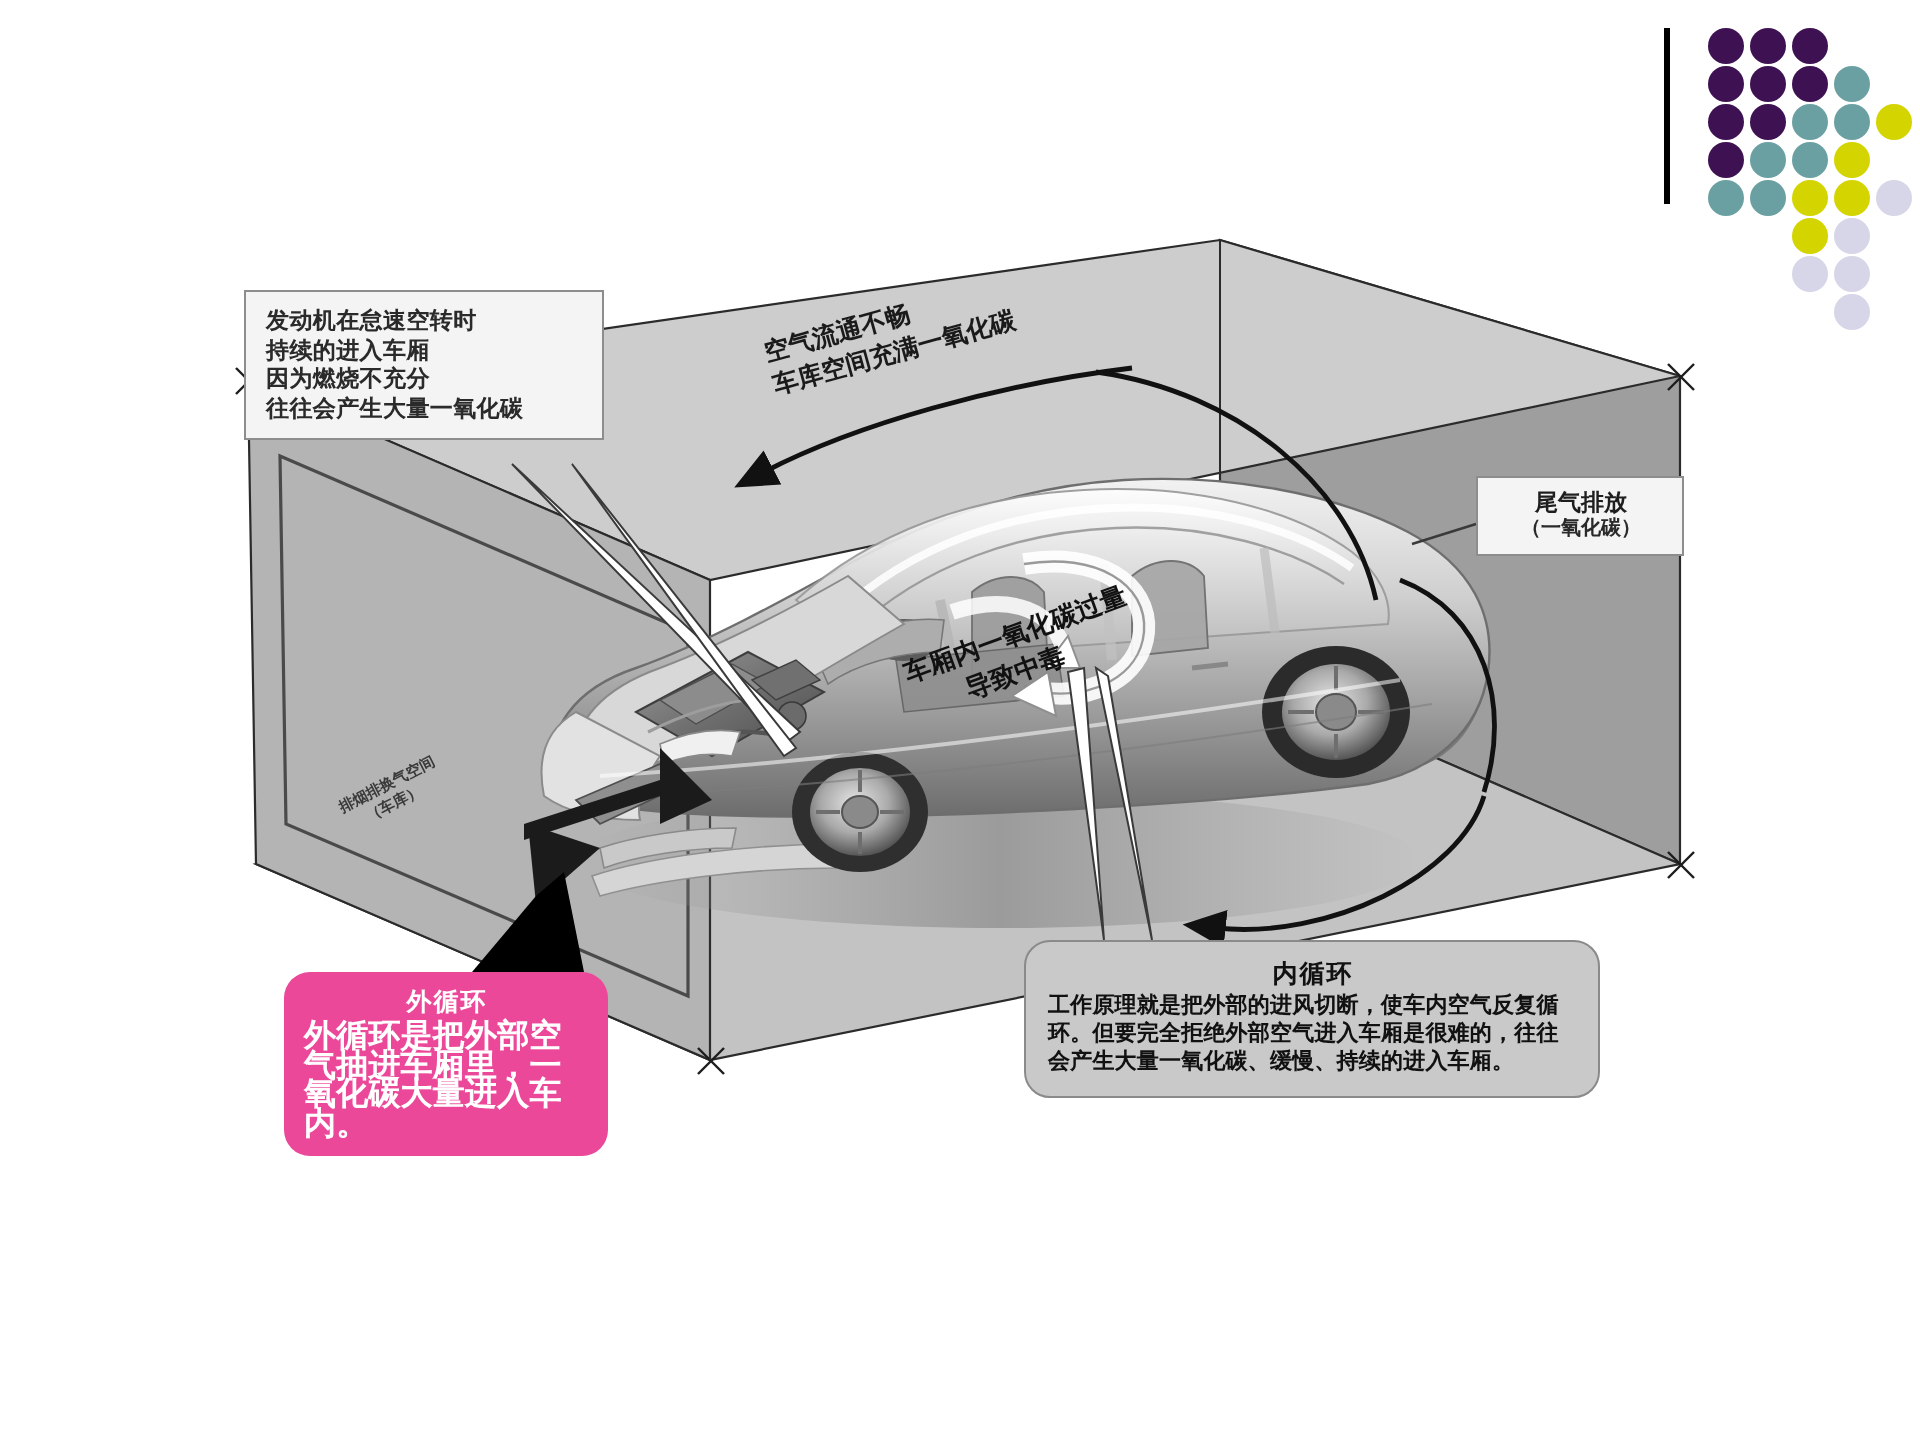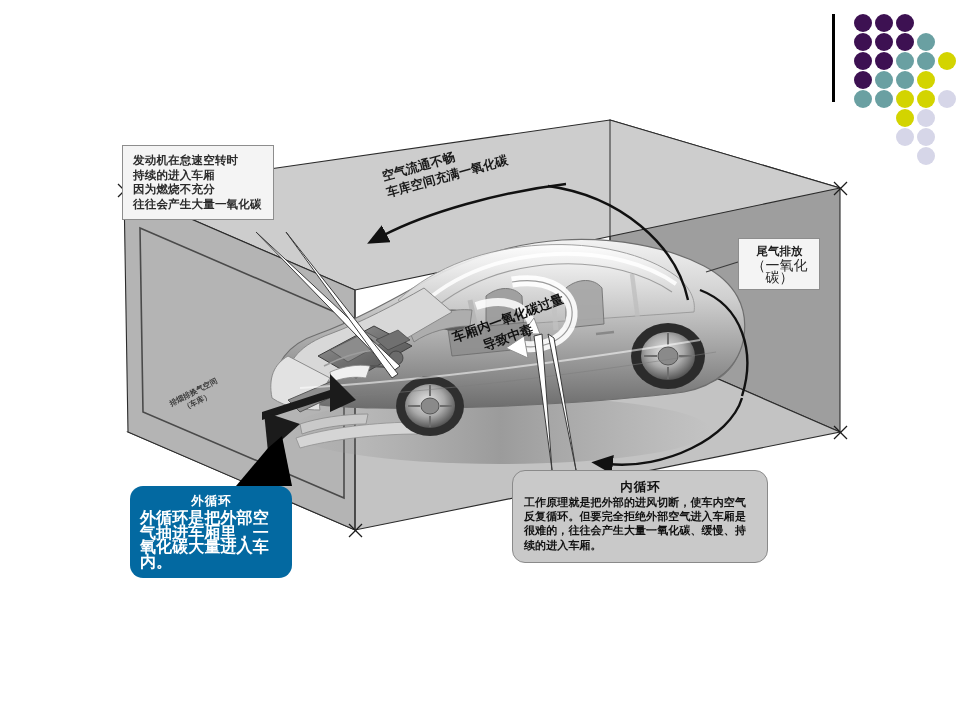--- a/index.html
+++ b/index.html
@@ -15,39 +15,39 @@
 
   
   .stage{position:absolute;left:0;top:0;width:960px;height:720px;}
   .stage svg{position:absolute;left:0;top:0;}
 
   
   .callout{position:absolute;box-sizing:border-box;}
 
   .co-white{background:#f4f4f4;border:1px solid #8d8d8d;
             color:#2a2a2a;}
-  .co-engine{left:122px;top:145px;width:152px;padding:7px 9px 8px 10px;}
+  .co-engine{left:122px;top:145px;width:180px;padding:7px 9px 8px 10px;}
   .co-engine .ln{font-size:11.5px;line-height:14.6px;white-space:nowrap;
                  font-weight:600;letter-spacing:.2px;}
 
-  .co-exhaust{left:738px;top:238px;width:82px;padding:5px 6px 6px 7px;
+  .co-exhaust{left:738px;top:238px;width:104px;padding:5px 6px 6px 7px;
               text-align:center;}
   .co-exhaust .t1{font-size:11.5px;font-weight:700;line-height:14px;color:#1e1e1e;}
-  .co-exhaust .t2{font-size:14px;line-height:12px;color:#2a2a2a;margin-top:1px;}
-
-  
-  .co-black{left:130px;top:486px;width:162px;background:#0369a1;color:#fff;
+  .co-exhaust .t2{font-size:10px;line-height:12px;color:#2a2a2a;margin-top:1px;font-weight:bold;}
+
+  
+  .co-black{left:142px;top:486px;width:162px;background:#ec4899;color:#fff;
             border-radius:13px;padding:7px 9px 9px 10px;}
   .co-black .ttl{font-size:12.5px;font-weight:700;text-align:center;
                  line-height:16px;letter-spacing:1px;margin-bottom:2px;}
   .co-black .bdy{font-size:16px;font-weight:700;line-height:14.6px;
                  letter-spacing:.1px;}
 
   
-  .co-grey{left:512px;top:470px;width:256px;background:#c9c9c9;
+  .co-grey{left:512px;top:470px;width:288px;background:#c9c9c9;
            border:1px solid #8a8a8a;border-radius:13px;
            padding:7px 10px 9px 11px;color:#111;}
   .co-grey .ttl{font-size:12.5px;font-weight:700;text-align:center;
                 line-height:17px;letter-spacing:1px;margin-bottom:1px;}
   .co-grey .bdy{font-size:11px;font-weight:700;line-height:14.2px;
                 letter-spacing:.1px;}
 
   
   .rot{position:absolute;color:#1a1a1a;font-weight:700;white-space:nowrap;}
   .rot .ln{display:block;}

